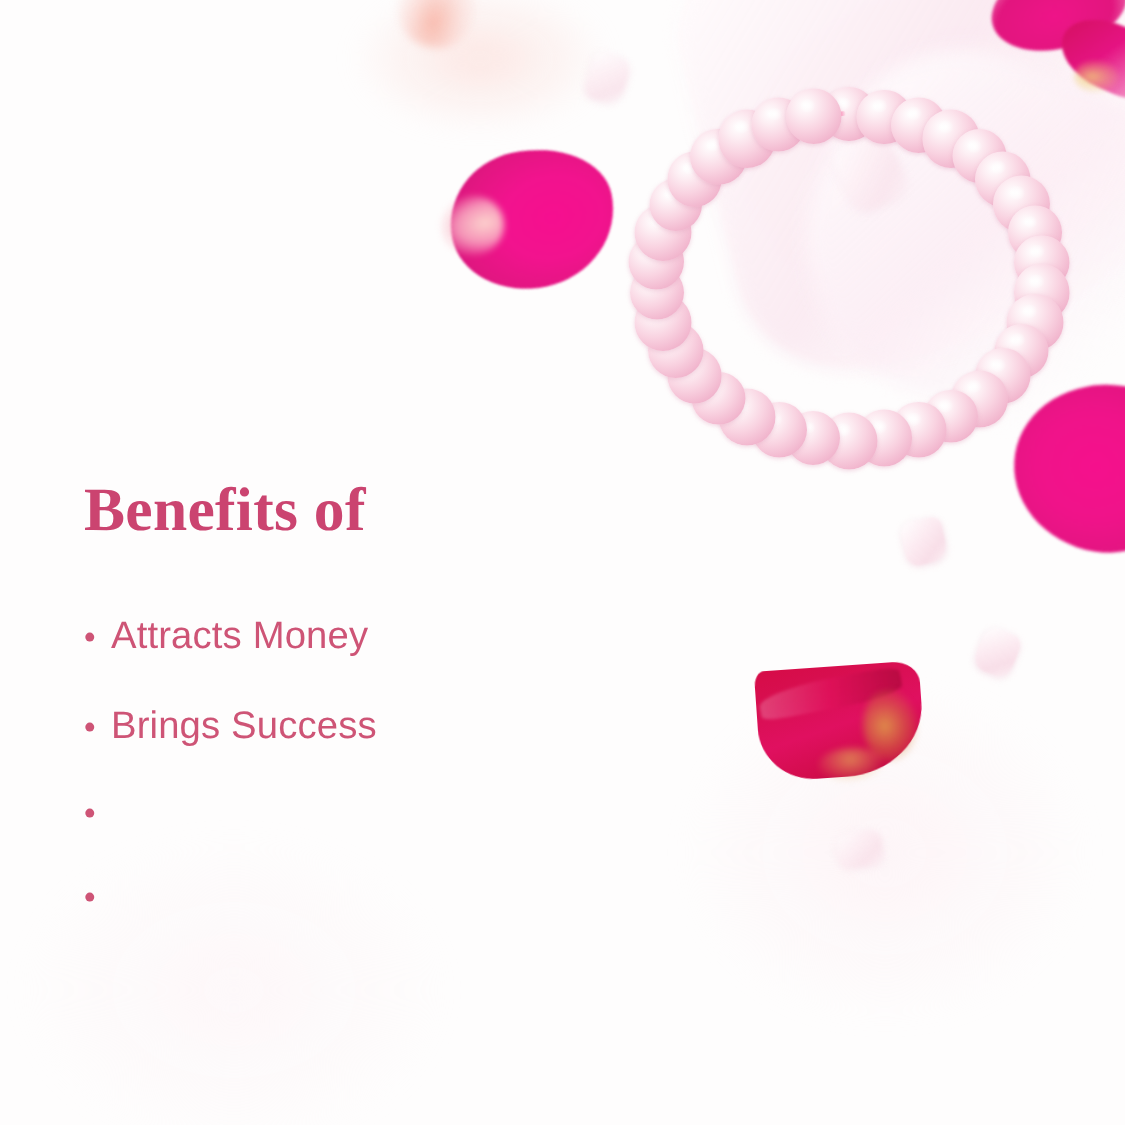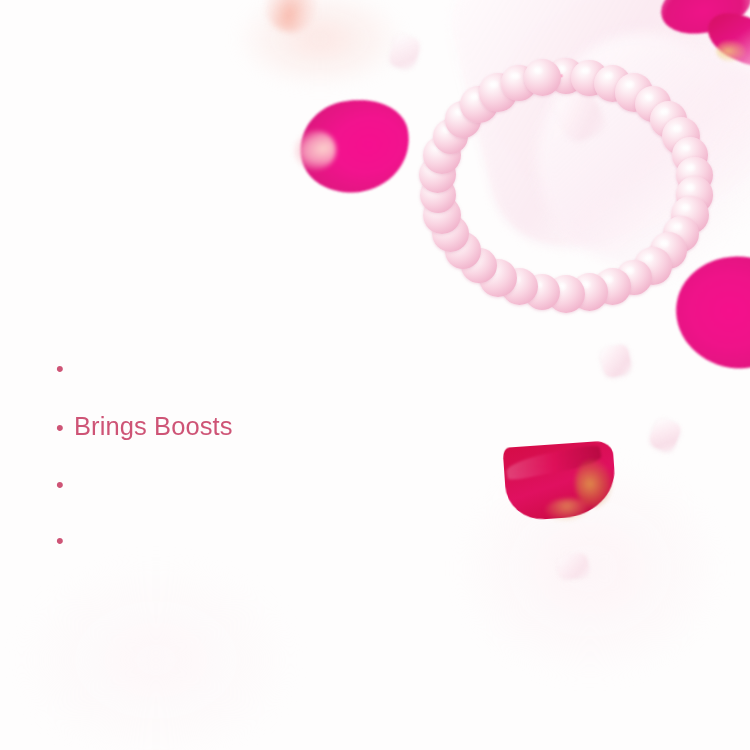--- a/index.html
+++ b/index.html
@@ -333,29 +333,31 @@
   <div class="petal petal-magenta-upper"></div>
   <div class="petal petal-right-edge"></div>
   <div class="petal petal-crimson-lower">
     <div class="fold"></div>
     <div class="gold"></div>
     <div class="gold2"></div>
   </div>
 
   <div id="text-block">
     <h1 id="heading">
+      <span class="line">Benefits of</span>
     </h1>
 
     <ul id="benefits-list">
       <li>
         <span class="bullet-dot">•</span>
+        <span class="bullet-text">Attracts Money</span>
       </li>
       <li>
         <span class="bullet-dot">•</span>
-        <span class="bullet-text">Brings Boosts</span>
+        <span class="bullet-text">Brings Success</span>
       </li>
       <li>
         <span class="bullet-dot">•</span>
       </li>
       <li>
         <span class="bullet-dot">•</span>
       </li>
     </ul>
   </div>
 

